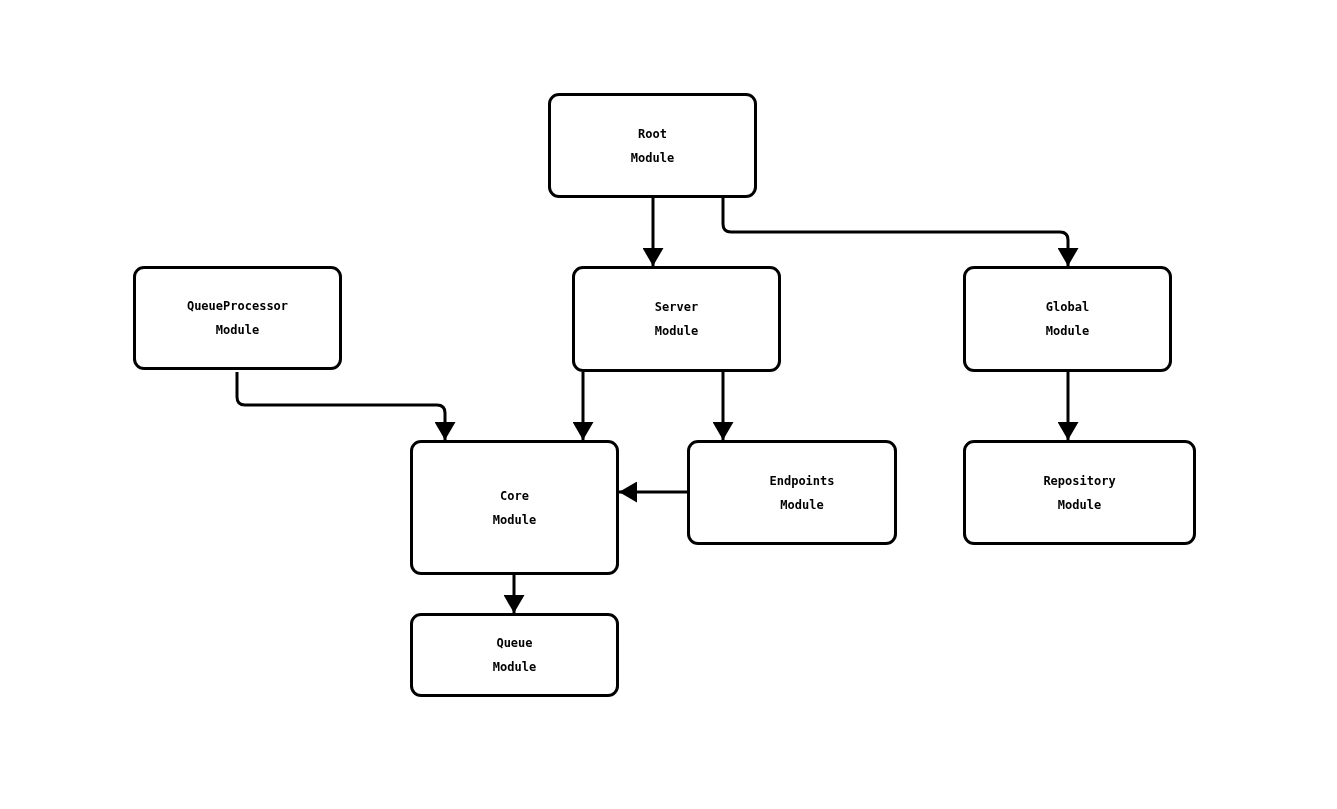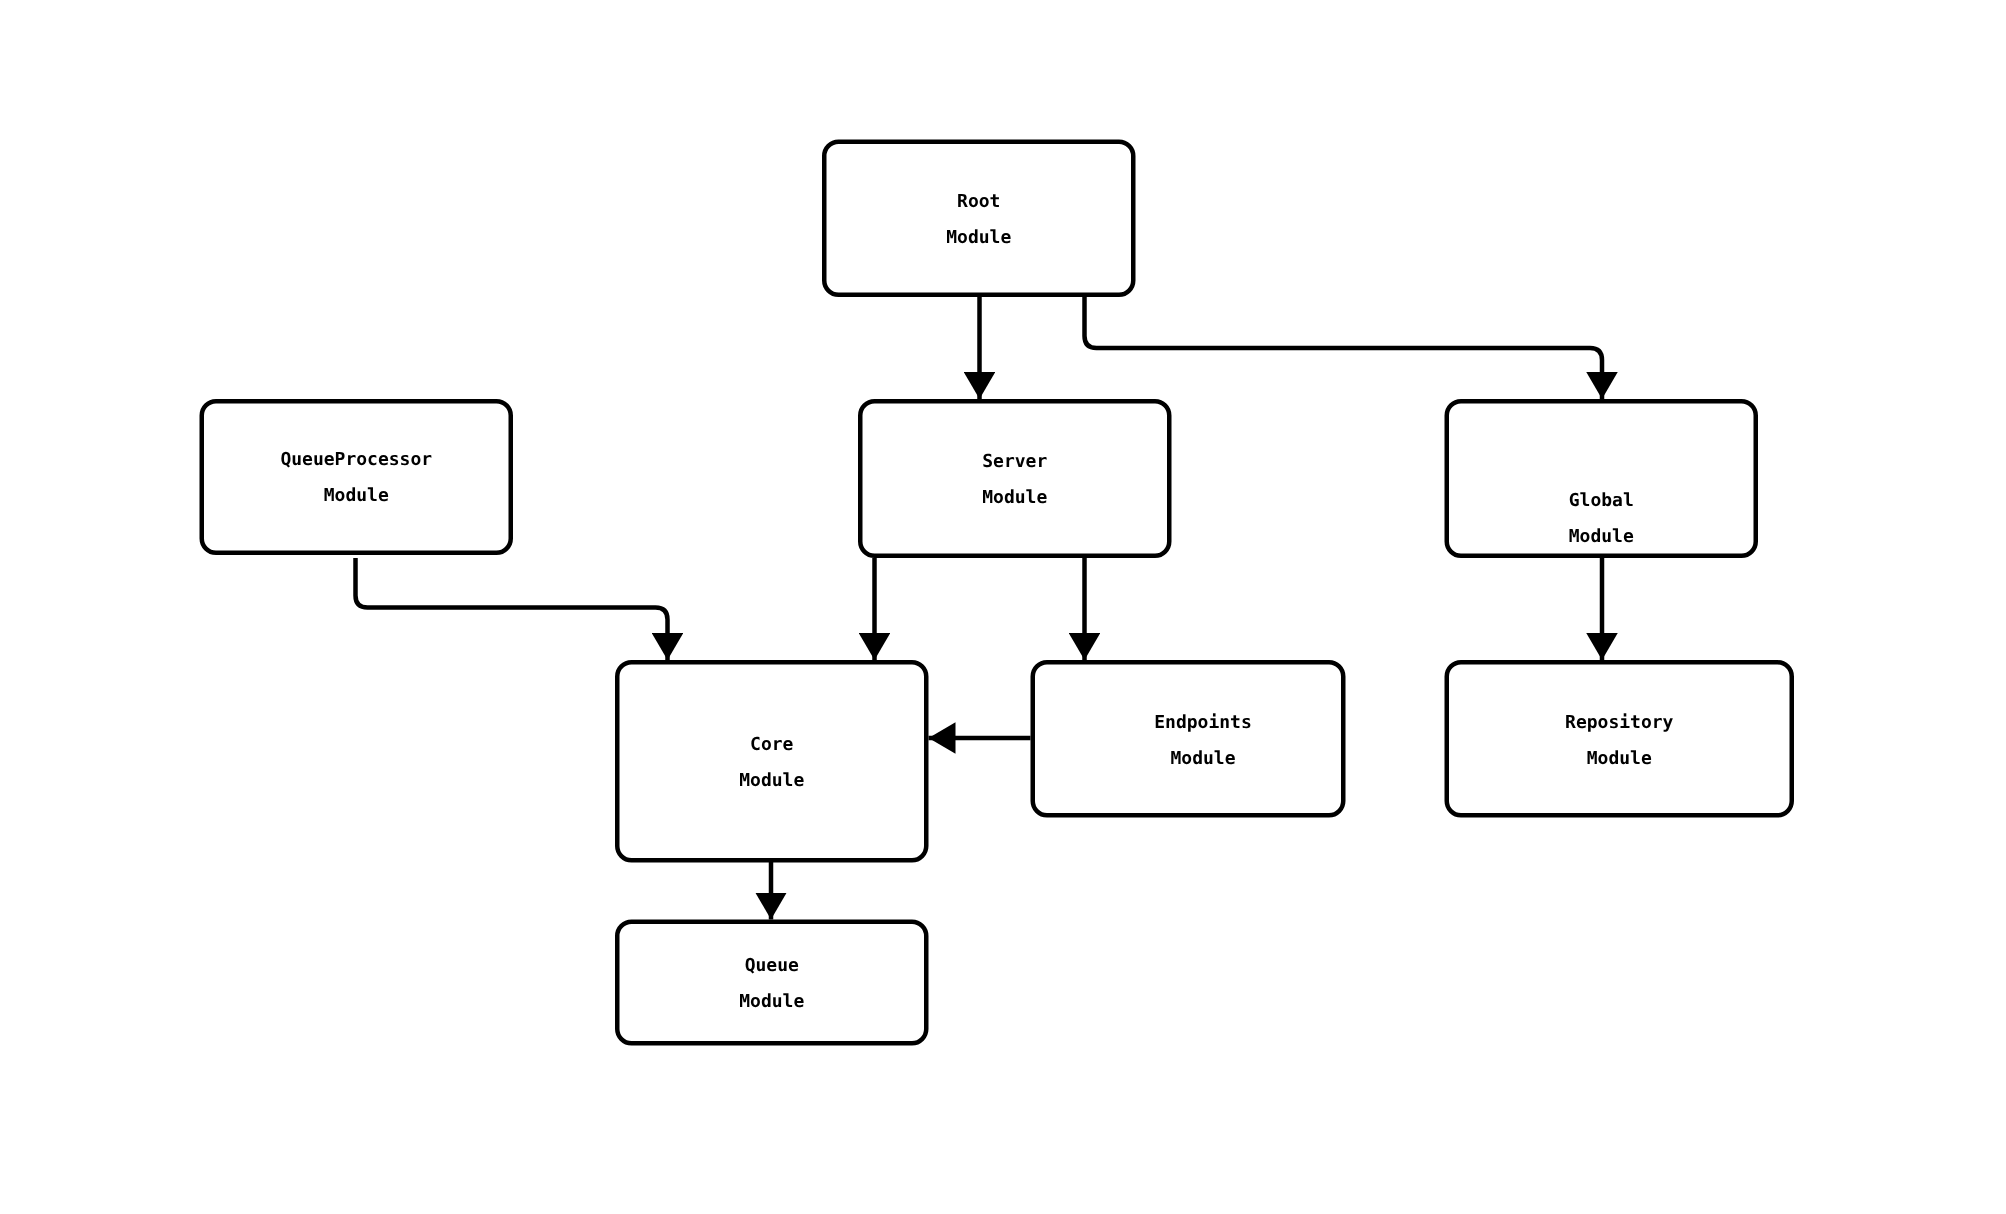--- a/index.html
+++ b/index.html
@@ -81,21 +81,21 @@
 Module</span>
     </div>
     <div class="node" style="left: 133px; top: 266px; width: 209px; height: 104px;">
       <span class="node-label">QueueProcessor
 Module</span>
     </div>
     <div class="node" style="left: 548px; top: 266px; width: 209px; height: 106px; margin-left: 24px;">
       <span class="node-label">Server
 Module</span>
     </div>
-    <div class="node" style="left: 963px; top: 266px; width: 209px; height: 106px; align-items: flex-end;">
+    <div class="node" style="left: 963px; top: 266px; width: 209px; height: 106px;">
       <span class="node-label">Global
 Module</span>
     </div>
     <div class="node" style="left: 410px; top: 440px; width: 209px; height: 135px;">
       <span class="node-label">Core
 Module</span>
     </div>
     <div class="node" style="left: 687px; top: 440px; width: 210px; height: 105px; padding-left: 20px;">
       <span class="node-label">Endpoints
 Module</span>

